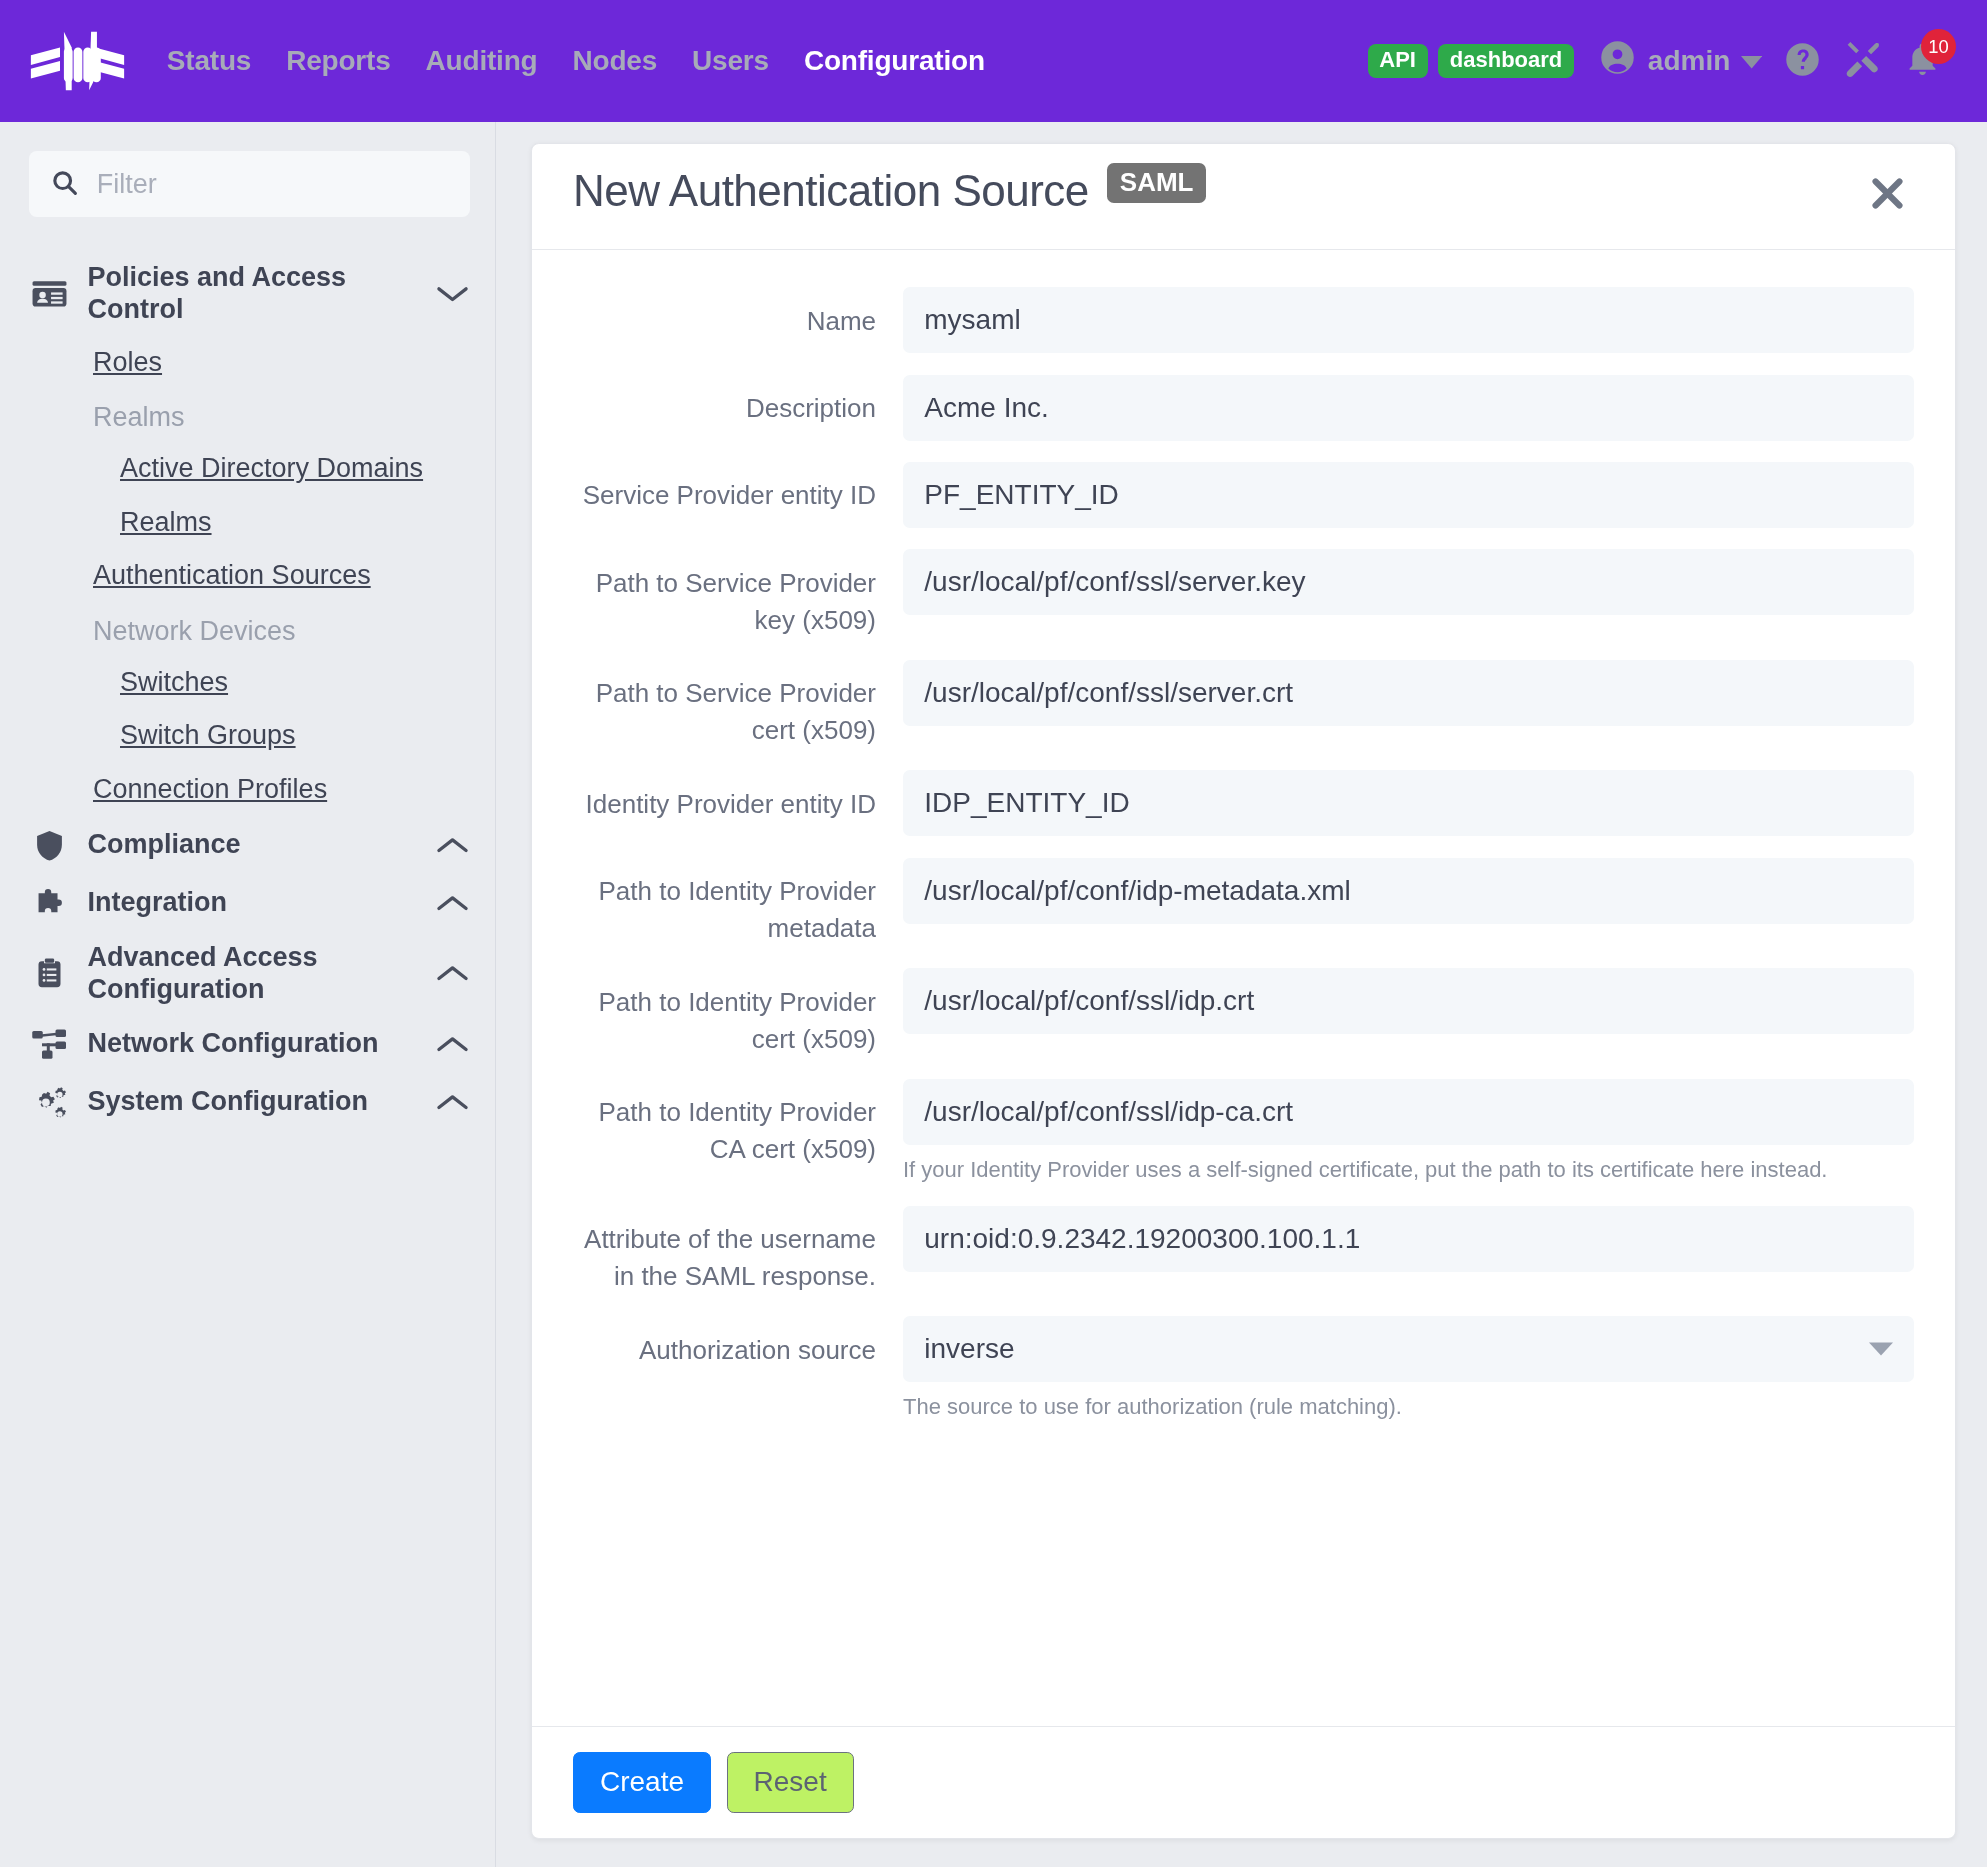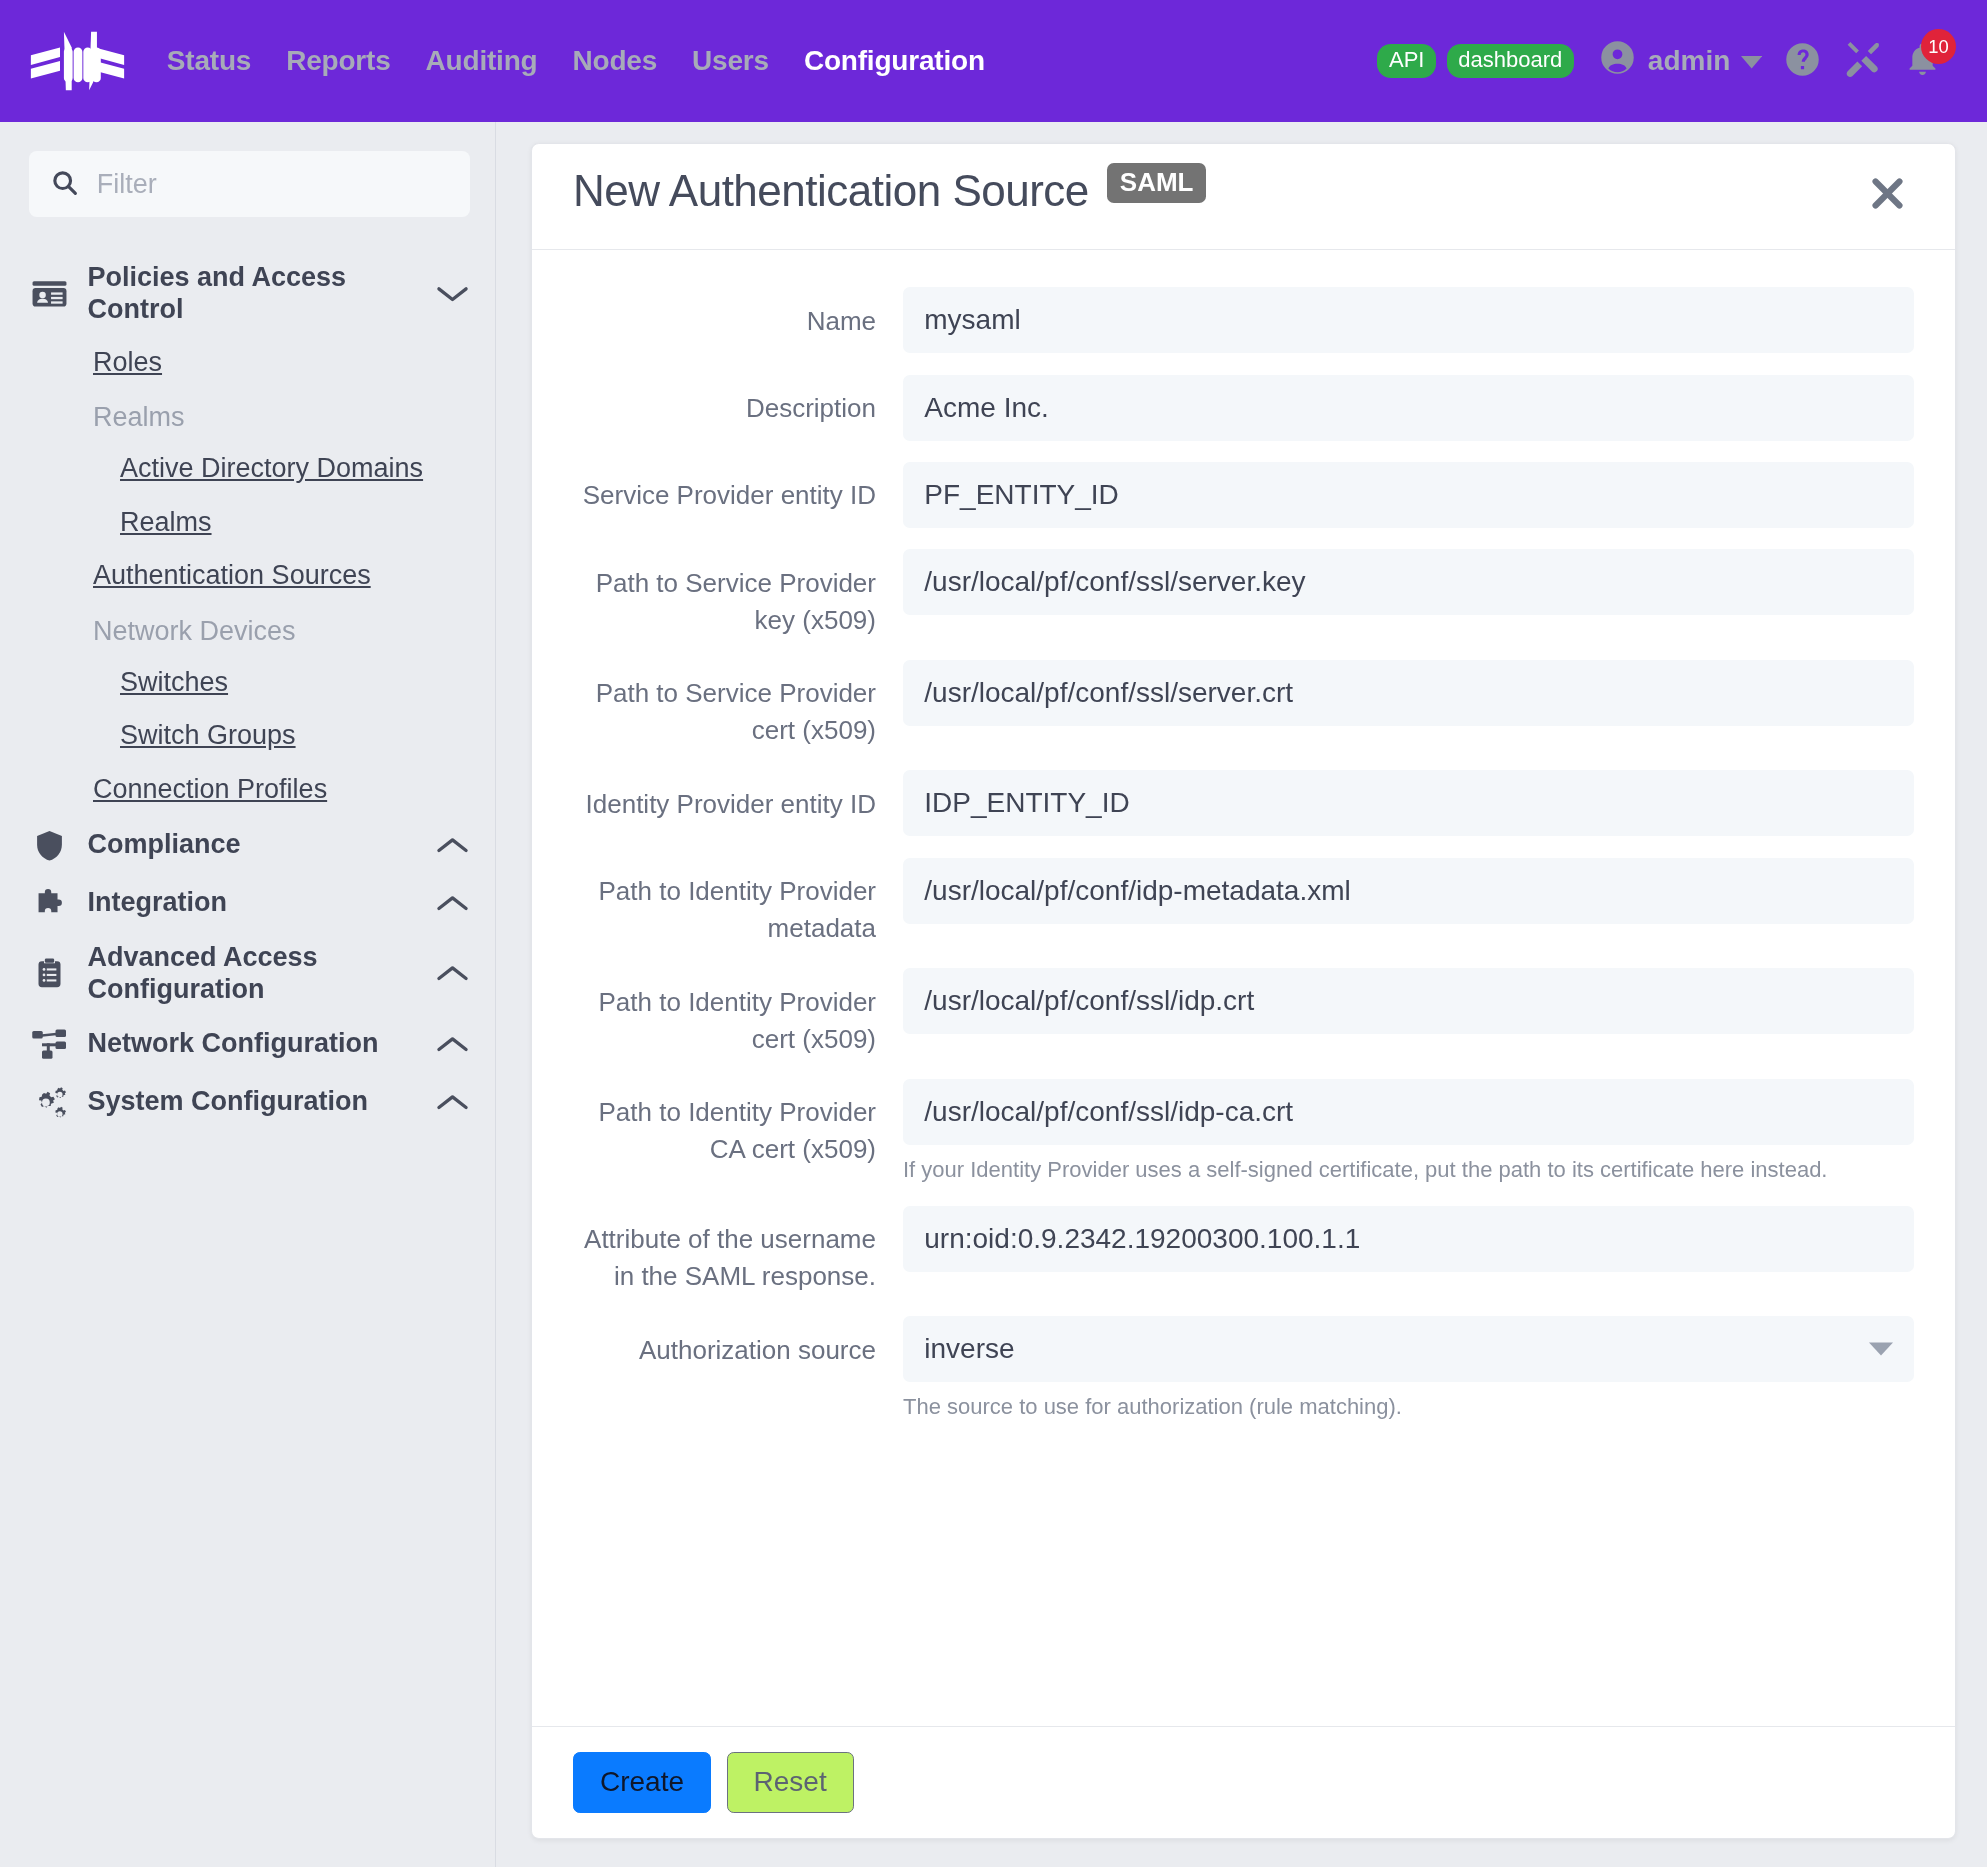--- a/index.html
+++ b/index.html
@@ -35,22 +35,22 @@
   .nav-right {
     margin-left: auto;
     display: flex;
     align-items: center;
     gap: 0;
   }
   .badge-pill {
     background: #2eaa4a;
     color: #ffffff;
     font-size: 22px;
-    font-weight: normal;
-    border-radius: 14px;
+    font-weight: bold;
+    border-radius: 8px;
     padding: 4.9px 11.6px 6.8px 11.6px;
     line-height: 1;
     margin-right: 10.7px;
   }
   .user-menu {
     display: flex; align-items: center; gap: 10.7px;
     color: #a7abb8; font-size: 28px; font-weight: bold;
     margin-left: 13.6px; margin-right: 9.7px;
   }
   .icon-btn {
@@ -251,21 +251,21 @@
   .btn {
     font-size: 28px;
     font-family: "Liberation Sans", sans-serif;
     border-radius: 6.8px;
     padding: 12.6px 26px 14.6px 26px;
     line-height: 1.15;
     cursor: pointer;
   }
   .btn-primary {
     background: #0a7bff;
-    color: #0f172a;
+    color: #ffffff;
     border: 1px solid #0a7bff;
   }
   .btn-secondary {
     background: #bef264;
     color: #5c6372;
     border: 1px solid #6b7280;
   }
 </style>
 </head>
 <body>

